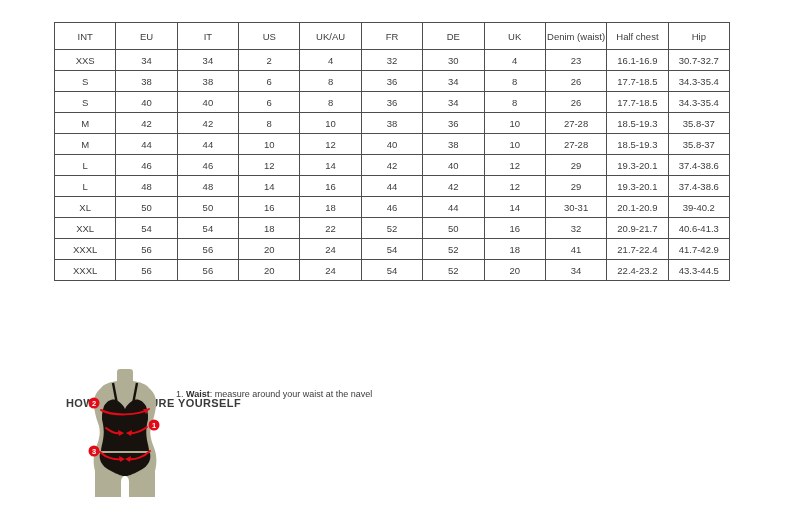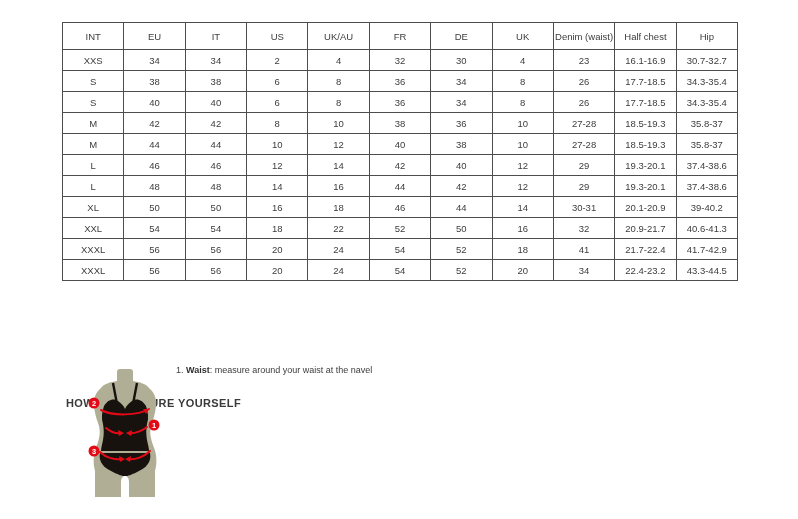--- a/index.html
+++ b/index.html
@@ -1,37 +1,37 @@
 <!DOCTYPE html>
 <html><head>
 <meta charset="utf-8">
 <style>
   * { margin:0; padding:0; box-sizing:border-box; }
   html,body { background:#ffffff; }
   body { font-family:"Liberation Sans","DejaVu Sans",sans-serif; color:#3c3c3c; }
   #page { position:relative; width:798px; height:519px; background:#ffffff; overflow:hidden; }
 
   
-  #size-table-wrap { position:absolute; left:62px; top:22px; }
+  #size-table-wrap { position:absolute; left:54px; top:22px; }
   table.size-chart { border-collapse:collapse; table-layout:fixed; width:676px; background:#ffffff; }
   table.size-chart th, table.size-chart td {
     border:1px solid #4d4d4d;
     text-align:center; vertical-align:middle;
     font-size:9.5px; font-weight:400; color:#3c3c3c;
     padding:0; overflow:hidden; white-space:nowrap;
   }
   table.size-chart th { height:27px; }
   table.size-chart td { height:21px; }
 
   
   #measure-title {
     position:absolute; left:66px; top:350px;
     font-size:11px; font-weight:700; letter-spacing:.4px; color:#3a3a3a;margin-top:47px;
   }
-  #measure-steps { position:absolute; left:176px; top:360px; list-style:none;text-align:center; }
+  #measure-steps { position:absolute; left:176px; top:384px; list-style:none;text-align:center; }
   #measure-steps li { font-size:9px; color:#3c3c3c; height:21px; line-height:21px; white-space:nowrap; }
   #measure-steps li b { color:#2e2e2e; font-weight:700; }
 
   
   #measure-figure { position:absolute; left:80px; top:368px; width:88px; height:130px; }
 </style>
 </head>
 <body>
 
 <div id="page">

